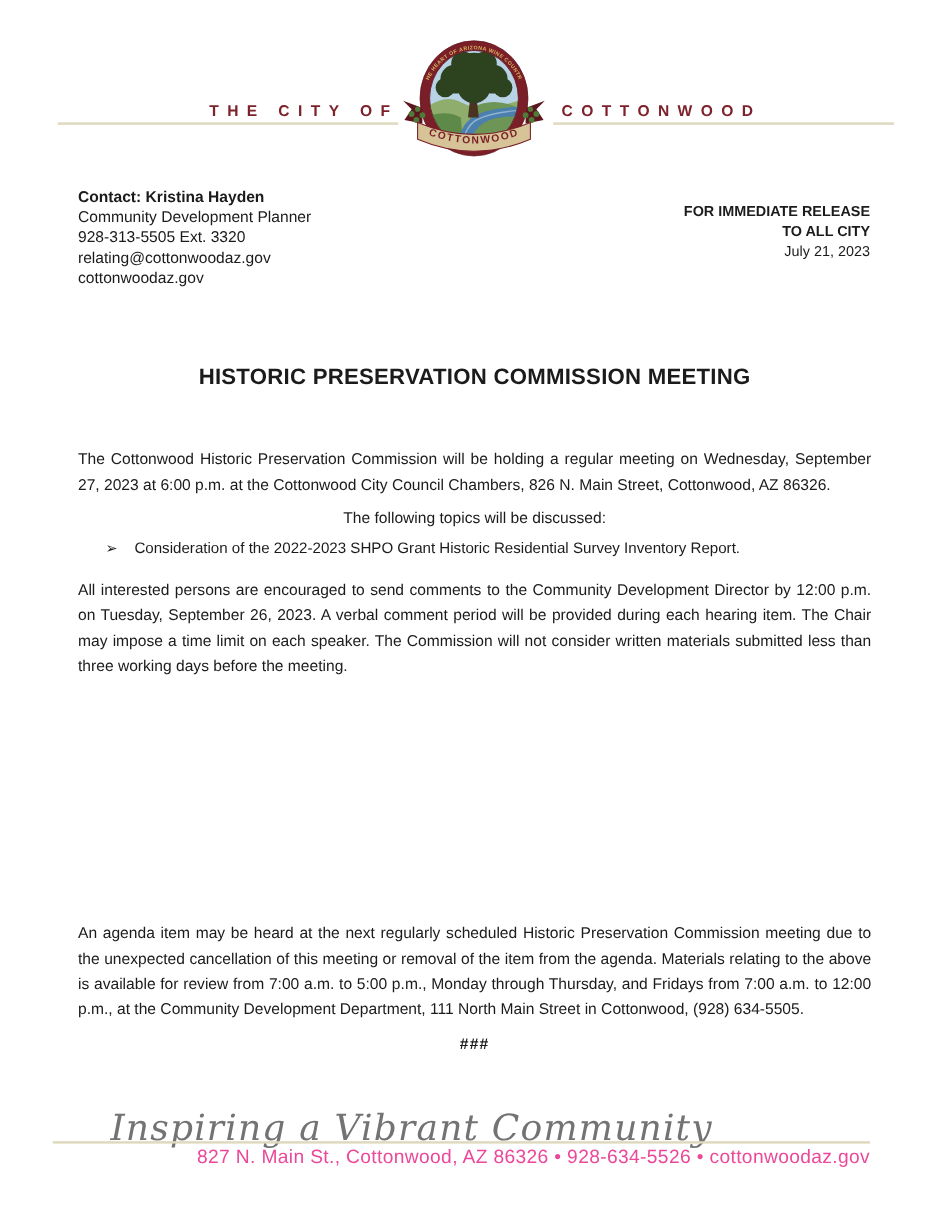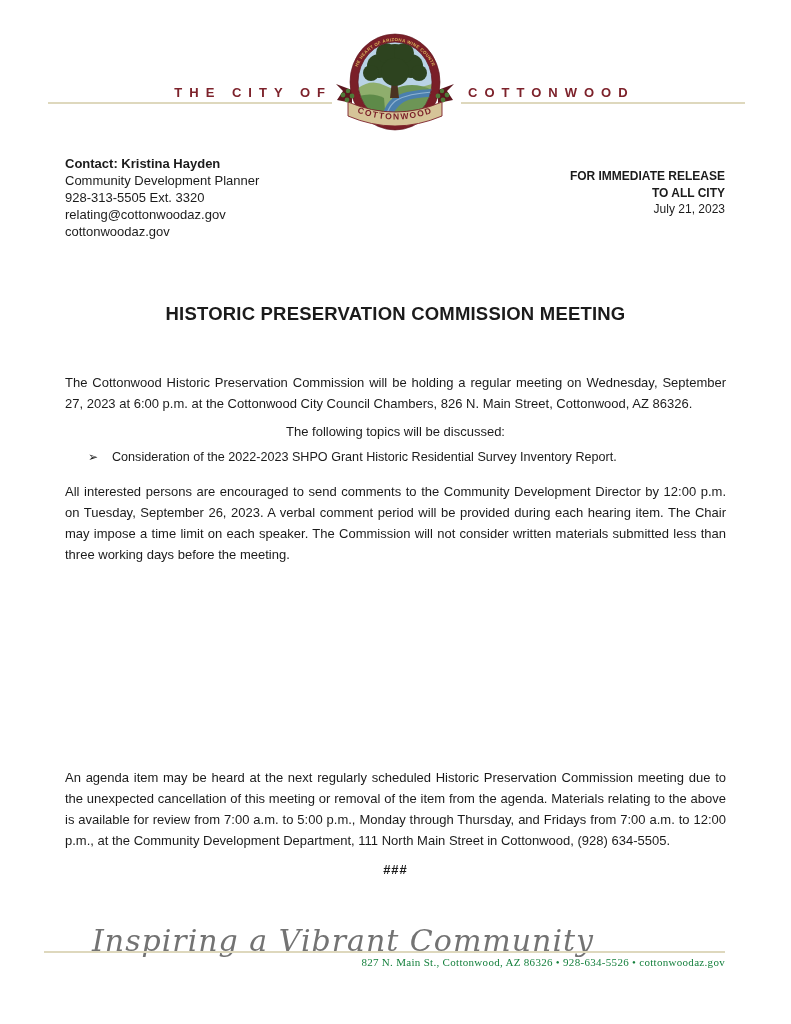--- a/index.html
+++ b/index.html
@@ -30,21 +30,21 @@
   .para2{top:421px;text-align:center;}
   .bullet-row{position:absolute;left:88px;top:450px;width:620px;font-size:12.6px;display:flex;}
   .bullet-marker{width:24px;flex:0 0 24px;font-size:12px;}
   .para3{top:481px;}
   .para4{top:767px;}
   .end-marker{position:absolute;left:0;right:0;top:862px;text-align:center;font-size:13px;font-weight:bold;letter-spacing:1px;}
 
   
   .footer-tagline{position:absolute;left:68px;top:923px;font-family:"DejaVu Serif", serif;font-style:italic;font-size:30px;color:#737373;letter-spacing:1px;margin-left:24px;}
   .footer-rule{position:absolute;left:44px;top:951px;width:681px;height:2px;background:#ded8bd;}
-  .footer-address{position:absolute;right:66px;top:956px;font-family:Liberation Serif, serif;font-size:11px;color:#15803d;letter-spacing:0.3px;}
+  .footer-address{position:absolute;right:66px;top:956px;font-family:Liberation Sans, sans-serif;font-size:16px;color:#ec4899;letter-spacing:0.3px;}
 </style>
 </head>
 <body>
 
 <div class="page">
 
   <div class="mast-text mast-text-left">THE CITY OF</div>
   <div class="mast-rule mast-rule-left"></div>
   <div class="mast-text mast-text-right">COTTONWOOD</div>
   <div class="mast-rule mast-rule-right"></div>

